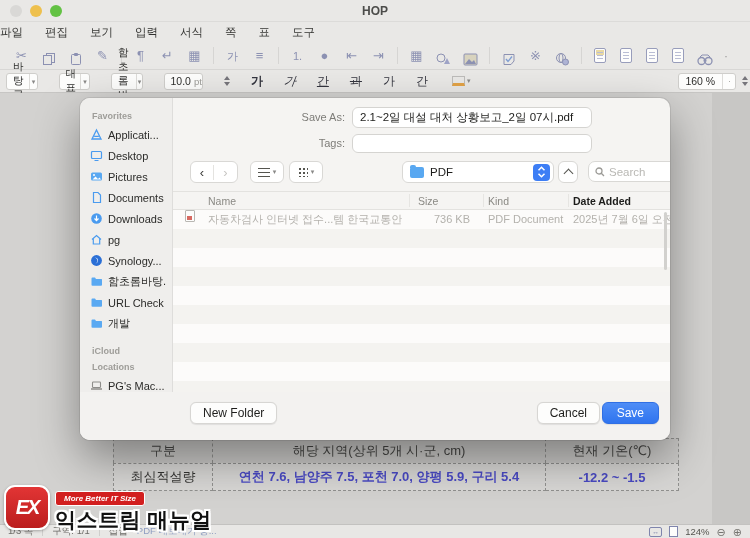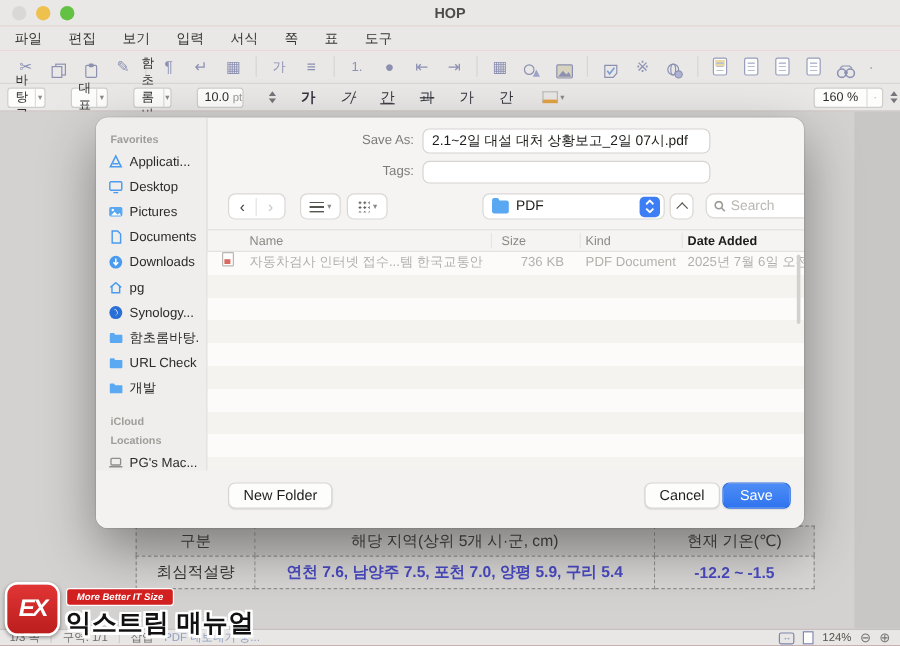--- a/index.html
+++ b/index.html
@@ -1,33 +1,33 @@
 <!DOCTYPE html>
 <html><head>
 <meta charset="utf-8">
 <style>
   * { margin:0; padding:0; box-sizing:border-box; }
   html,body { background:#9a9a98; }
   body { font-family:"Liberation Sans","DejaVu Sans",sans-serif; }
   .screen { position:relative; width:750px; height:538px; overflow:hidden;
-            background:#fca5a5; margin:0 auto; }
+            background:#15803d; margin:0 auto; }
 
   
   .titlebar { position:absolute; left:0; top:0; width:750px; height:22px;
               background:#e9e8e6; border-bottom:1px solid #dcdbd9; }
   .lights { position:absolute; left:10px; top:5px; display:flex; gap:8px; }
   .light { width:12px; height:12px; border-radius:50%; }
   .light.close { background:#d9d8d6; }
   .light.min { background:#eec04d; }
   .light.max { background:#63c244; }
   .win-title { position:absolute; left:0; right:0; top:0; height:22px;
                text-align:center; line-height:22px; font-size:12px; font-weight:bold; color:#4c4c4a; }
 
   .menubar { position:absolute; left:0; top:22px; width:750px; height:20px;
-             background:#e9e8e6; display:flex; align-items:center; padding-left:12px; }
+             background:#e9e8e6; display:flex; align-items:center; padding-left:0; }
   .menu-item { font-size:11.5px; color:#333331; margin-right:22px; }
 
   .toolbar1 { position:absolute; left:0; top:42px; width:750px; height:28px;
               background:#e9e8e6; border-bottom:1px solid #d8d7d5;
               display:flex; align-items:center; padding-left:8px; }
   .ti { width:27px; text-align:center; font-size:13px; color:#8c91b2; line-height:26px; }
   .ti.small { font-size:11px; }
   .tsep { width:1px; height:17px; background:#d6d5d3; margin:0 5px; }
   .pgdoc { width:12px; height:15px; border:1px solid #989dbb; border-radius:2px; background:#fdfdfc;
            margin:0 7px; position:relative; }

